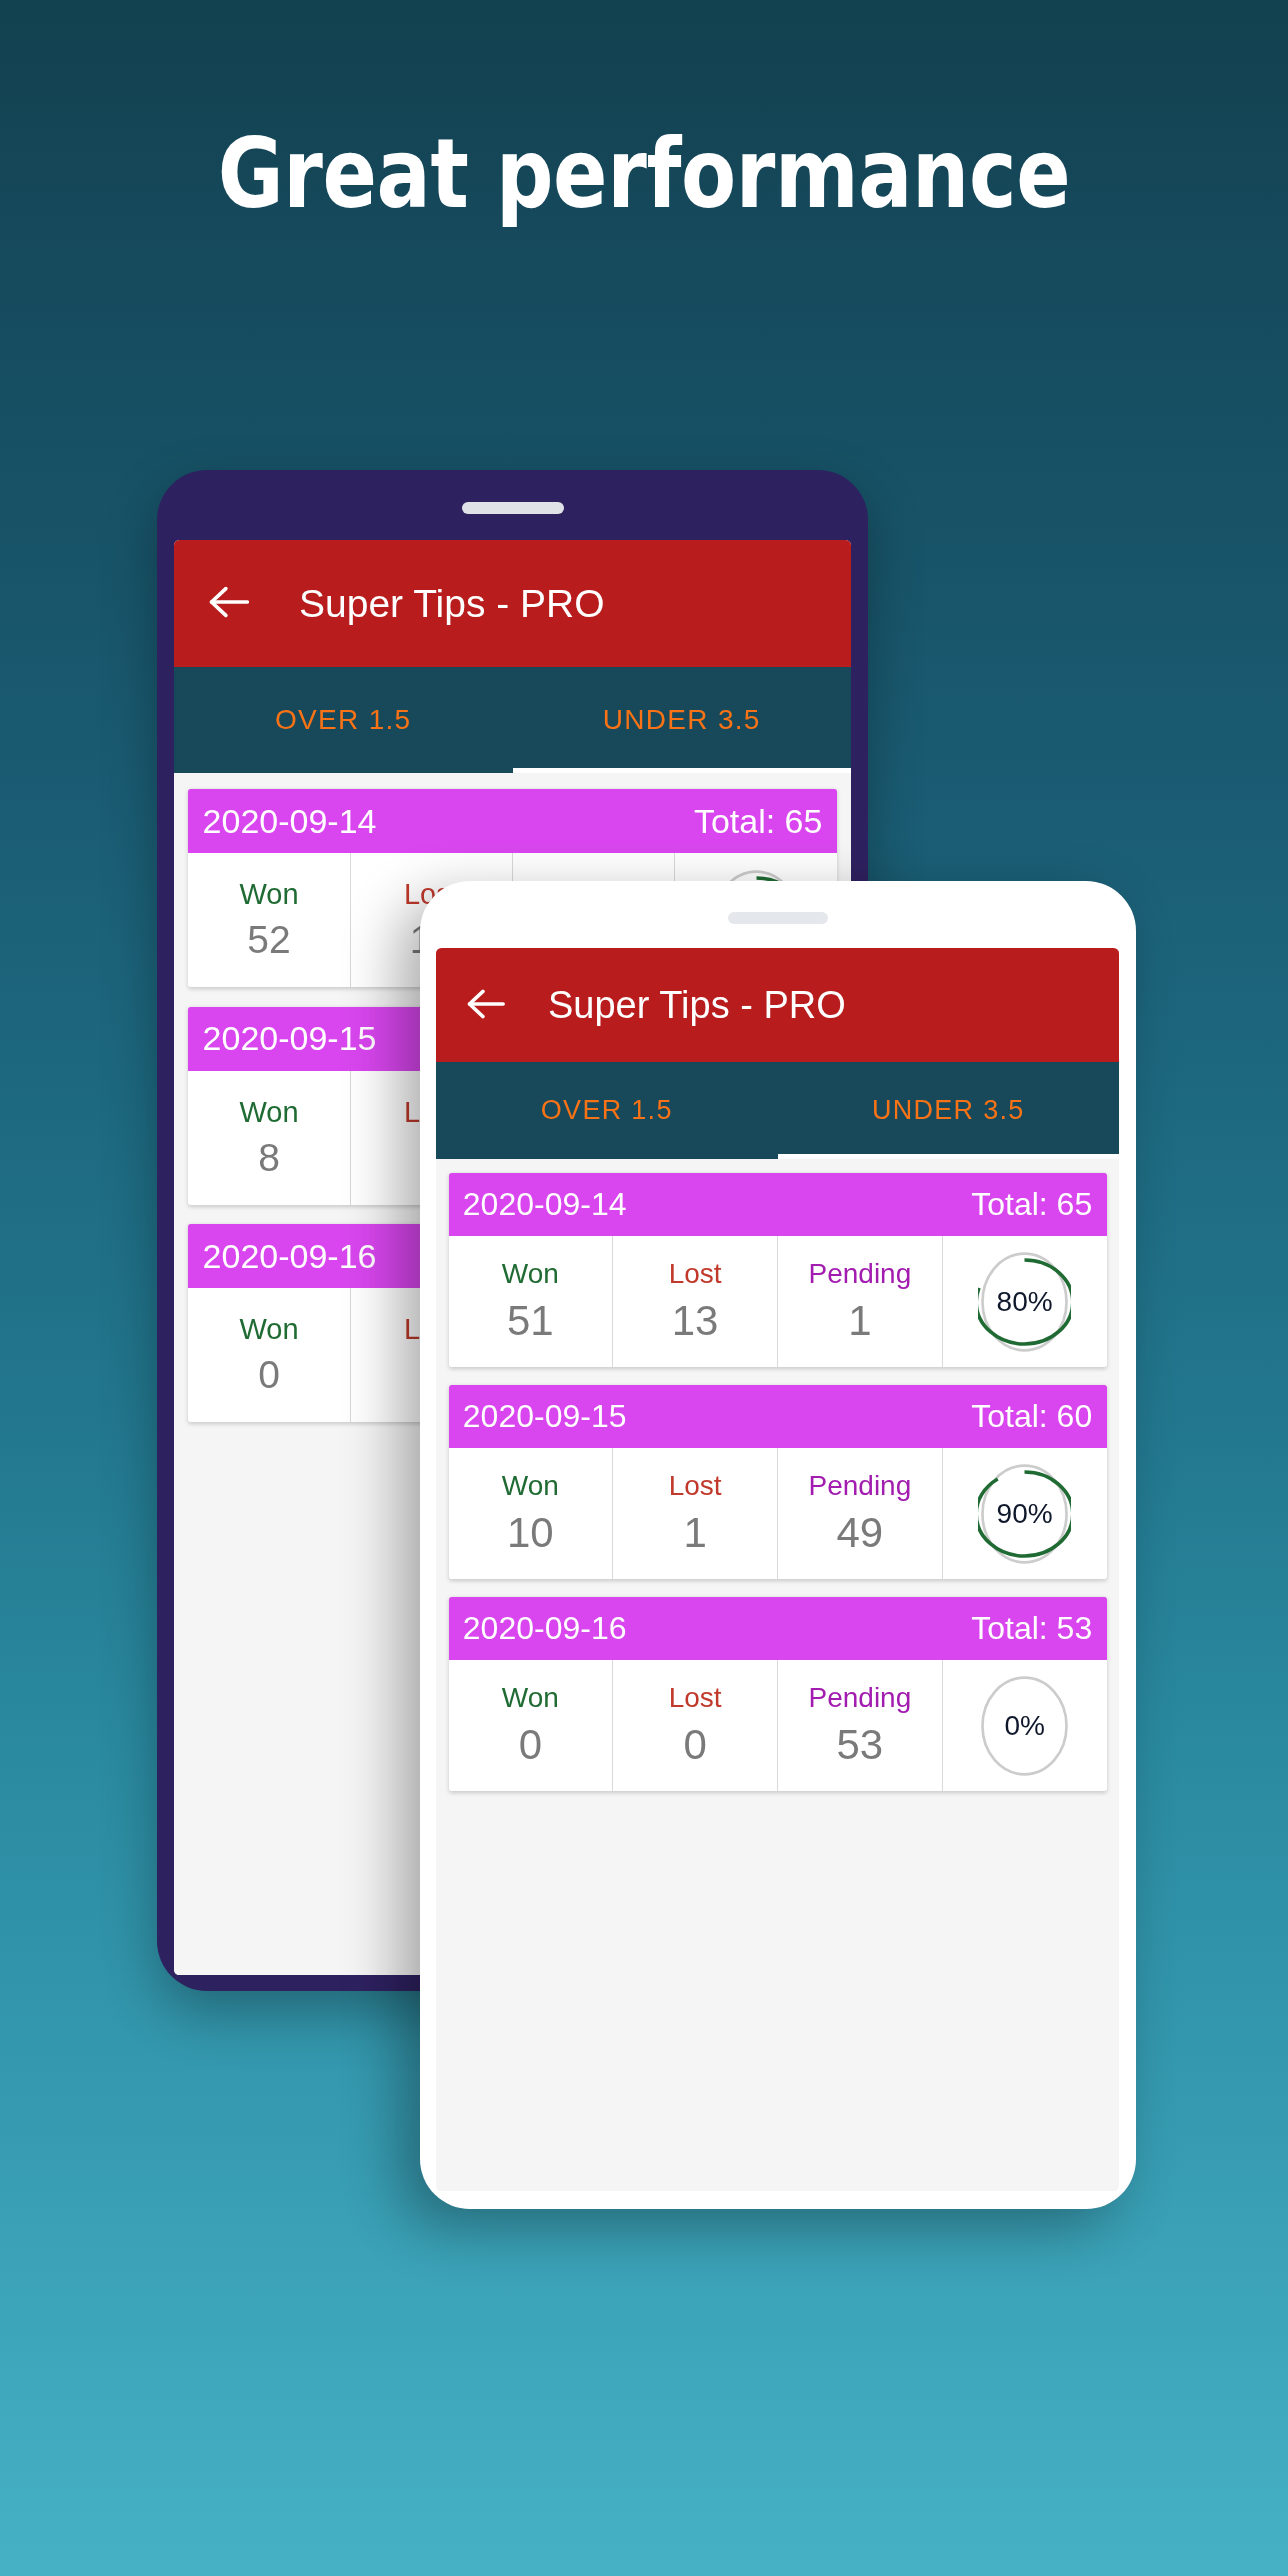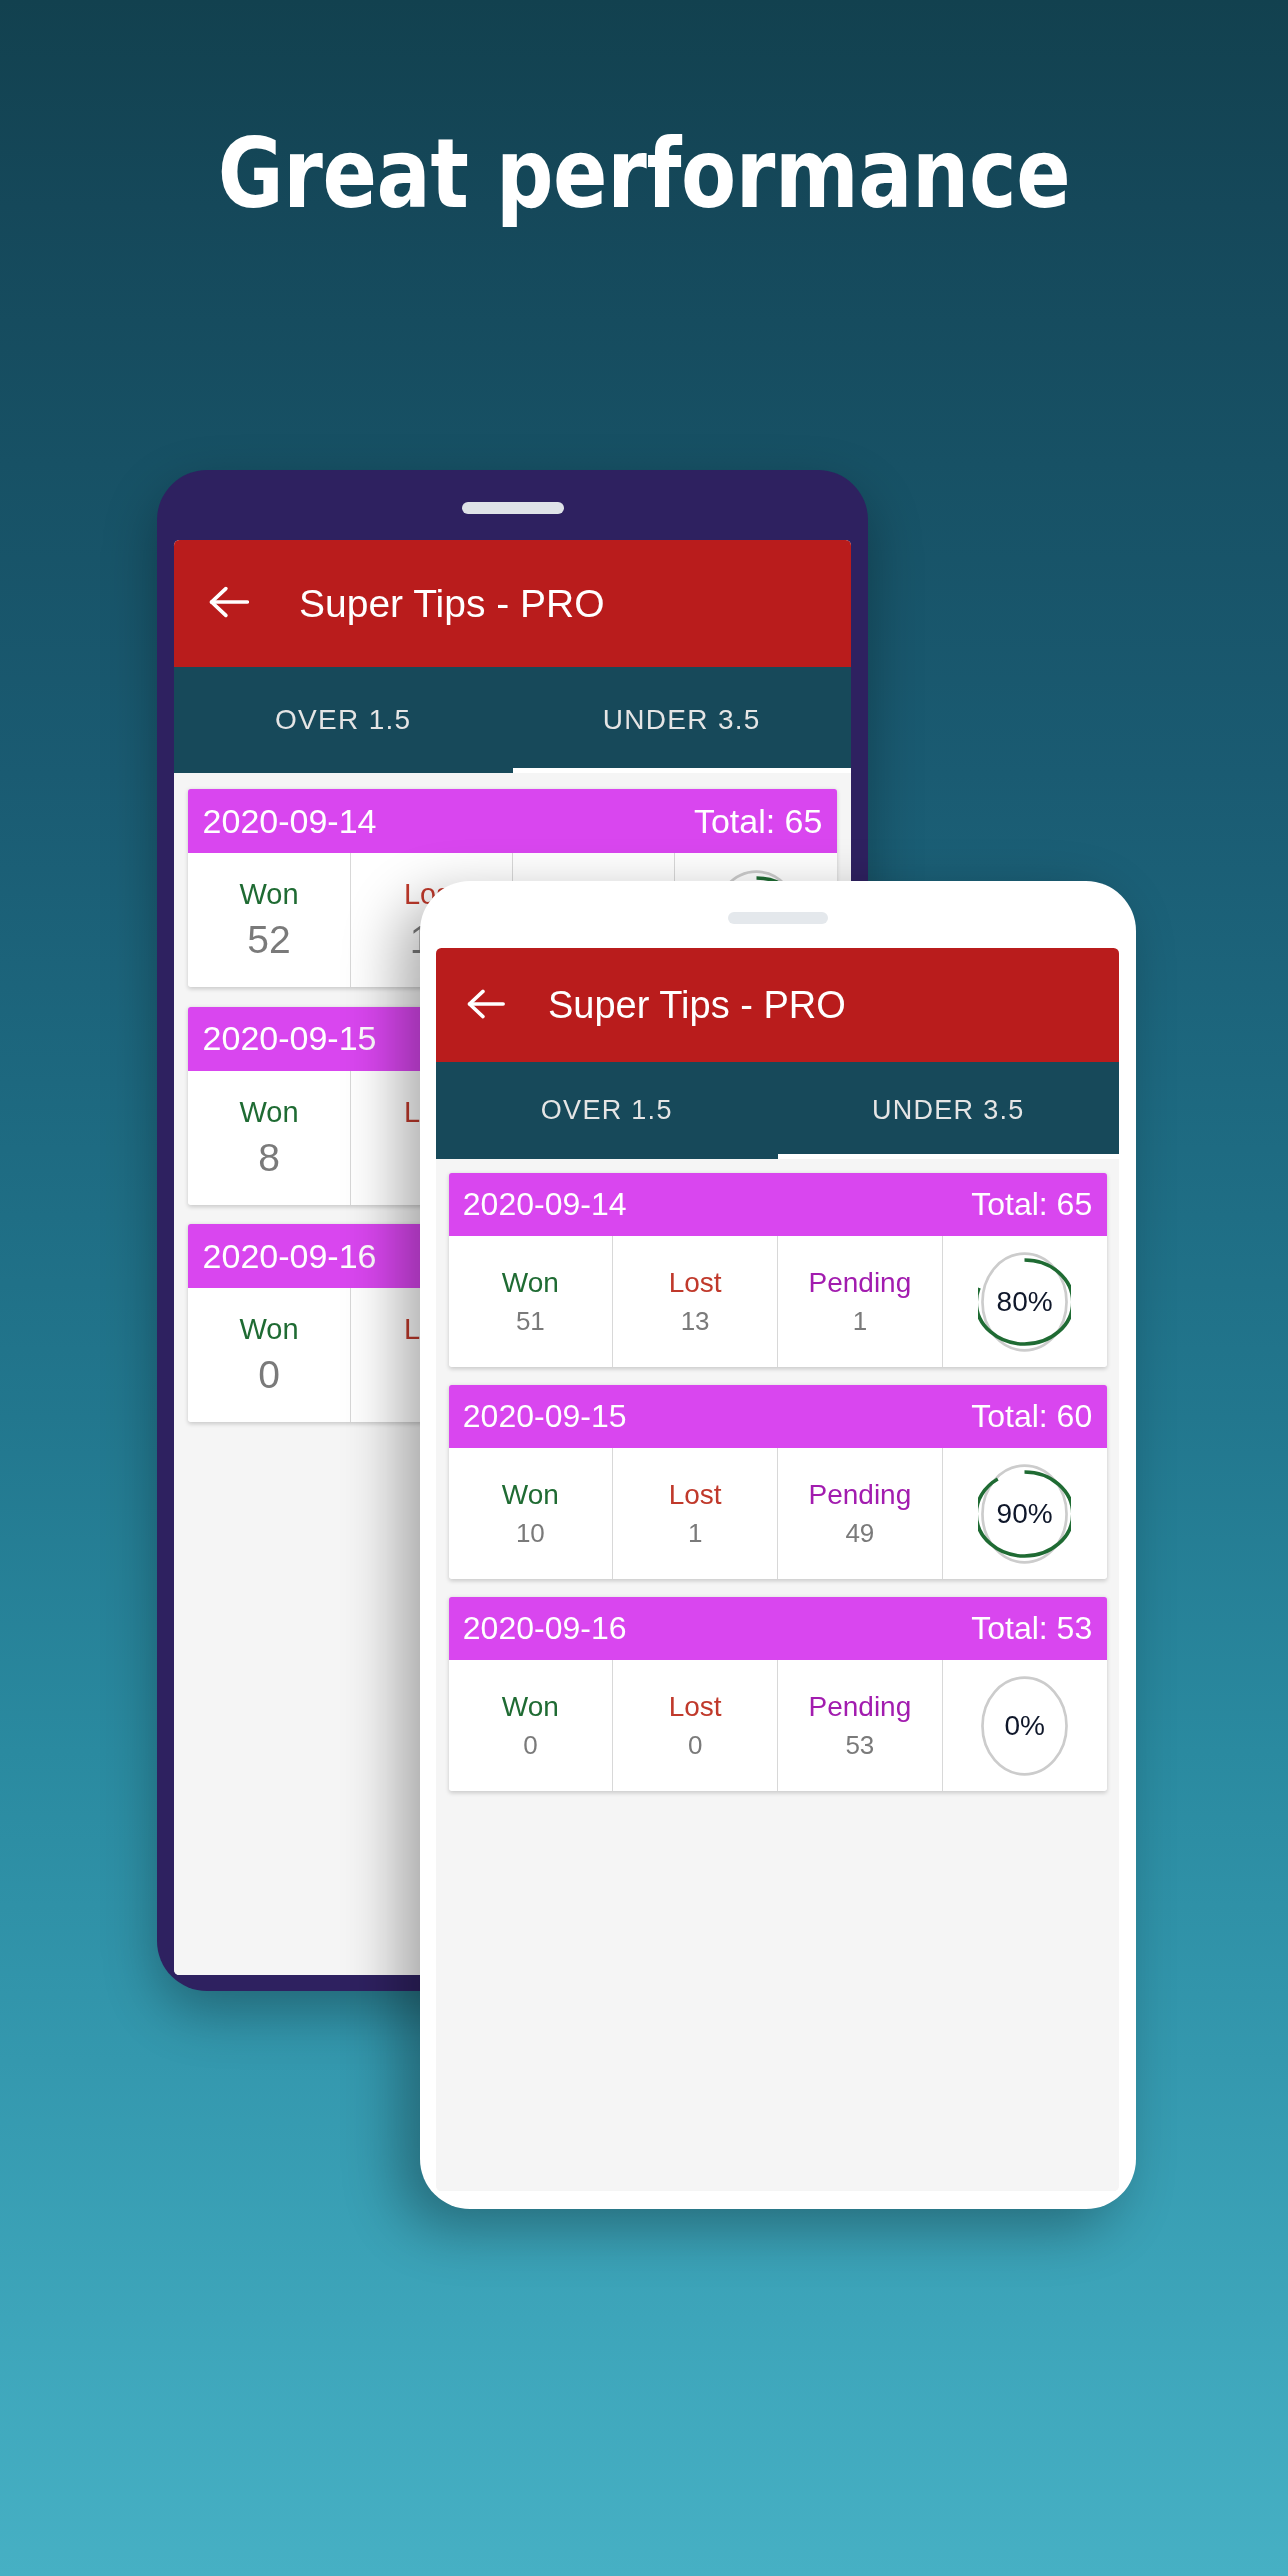--- a/index.html
+++ b/index.html
@@ -130,21 +130,21 @@
     position: relative;
   }
   .back-phone .tabbar { height: 106px; }
   .front-phone .tabbar { height: 97px; }
 
   .tab {
     flex: 1;
     display: flex;
     align-items: center;
     justify-content: center;
-    color: #e5e5e5;
+    color: #f97316;
     letter-spacing: 1.3px;
     font-weight: 400;
   }
   .back-phone .tab { font-size: 28px; }
   .front-phone .tab { font-size: 27px; }
 
   .tab-indicator {
     position: absolute;
     bottom: 0;
     height: 5.4px;
@@ -196,21 +196,21 @@
     border-right: 1.8px solid #d8d8d8;
   }
   .stat:last-child { border-right: none; }
 
   .stat-label { font-weight: 400; margin-bottom: 7.2px; }
   .back-phone .stat-label { font-size: 29px; }
   .front-phone .stat-label { font-size: 28px; }
 
   .stat-value { color: #7a7a7a; font-weight: 400; }
   .back-phone .stat-value { font-size: 39px; }
-  .front-phone .stat-value { font-size: 26px; }
+  .front-phone .stat-value { font-size: 42px; }
 
   .label-won { color: #1f6b33; }
   .label-lost { color: #c0392b; }
   .label-pending { color: #a21caf; }
 
   .ring-cell {
     flex: 1;
     display: flex;
     align-items: center;
     justify-content: center;

